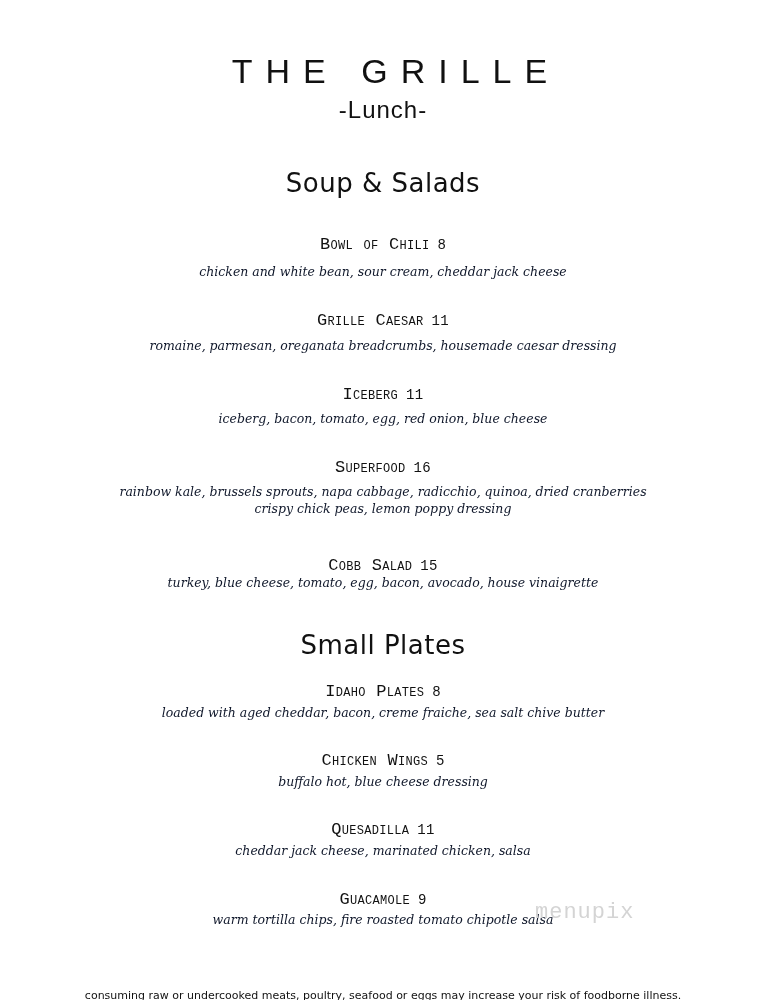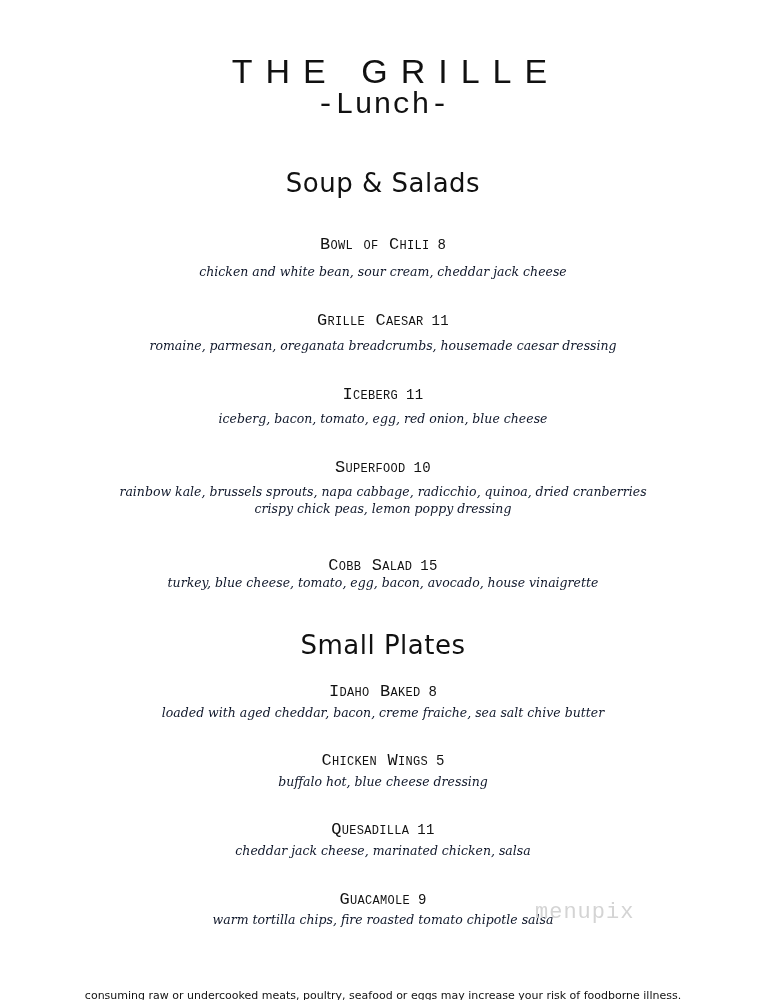--- a/index.html
+++ b/index.html
@@ -3,21 +3,21 @@
   <meta charset="utf-8">
   <style>
     html, body { margin: 0; padding: 0; background: #ffffff; }
     body { width: 766px; height: 1000px; position: relative; overflow: hidden; color: #111; }
     .center { position: absolute; left: 0; width: 766px; text-align: center; }
     .title {
       top: 52px; font-family: "Liberation Sans", sans-serif; font-size: 34px;
       letter-spacing: 13px; font-weight: normal; padding-left: 13px;
     }
     .subtitle {
-      top: 88px; font-family: Liberation Mono, monospace; font-size: 30px;
+      top: 96px; font-family: Liberation Sans, sans-serif; font-size: 24px;
       font-weight: 200; letter-spacing: 1px;
     }
     .section {
       font-family: "DejaVu Sans", sans-serif; font-size: 26px; font-weight: normal;
       letter-spacing: 0.5px;
     }
     .item-name {
       font-family: Liberation Mono, monospace; font-size: 17px; font-variant: small-caps;
       letter-spacing: 0.3px;
     }
@@ -44,30 +44,30 @@
 
 <div class="center item-name" style="top:235px"><span>Bowl of Chili</span><span class="price">8</span></div>
 <div class="center desc" style="top:263px">chicken and white bean, sour cream, cheddar jack cheese</div>
 
 <div class="center item-name" style="top:311px"><span>Grille Caesar</span><span class="price">11</span></div>
 <div class="center desc" style="top:337px">romaine, parmesan, oreganata breadcrumbs, housemade caesar dressing</div>
 
 <div class="center item-name" style="top:385px"><span>Iceberg</span><span class="price">11</span></div>
 <div class="center desc" style="top:410px">iceberg, bacon, tomato, egg, red onion, blue cheese</div>
 
-<div class="center item-name" style="top:458px"><span>Superfood</span><span class="price">10</span></div>
+<div class="center item-name" style="top:458px"><span>Superfood</span><span class="price">16</span></div>
 <div class="center desc" style="top:483px">rainbow kale, brussels sprouts, napa cabbage, radicchio, quinoa, dried cranberries</div>
 <div class="center desc" style="top:500px">crispy chick peas, lemon poppy dressing</div>
 
 <div class="center item-name" style="top:556px"><span>Cobb Salad</span><span class="price">15</span></div>
 <div class="center desc" style="top:574px">turkey, blue cheese, tomato, egg, bacon, avocado, house vinaigrette</div>
 
 <div class="center section" style="top:630px">Small Plates</div>
 
-<div class="center item-name" style="top:682px"><span>Idaho Baked</span><span class="price">8</span></div>
+<div class="center item-name" style="top:682px"><span>Idaho Plates</span><span class="price">8</span></div>
 <div class="center desc" style="top:704px">loaded with aged cheddar, bacon, creme fraiche, sea salt chive butter</div>
 
 <div class="center item-name" style="top:751px"><span>Chicken Wings</span><span class="price">5</span></div>
 <div class="center desc" style="top:773px">buffalo hot, blue cheese dressing</div>
 
 <div class="center item-name" style="top:820px"><span>Quesadilla</span><span class="price">11</span></div>
 <div class="center desc" style="top:842px">cheddar jack cheese, marinated chicken, salsa</div>
 
 <div class="center item-name" style="top:890px"><span>Guacamole</span><span class="price">9</span></div>
 <div class="center desc" style="top:911px">warm tortilla chips, fire roasted tomato chipotle salsa</div>

